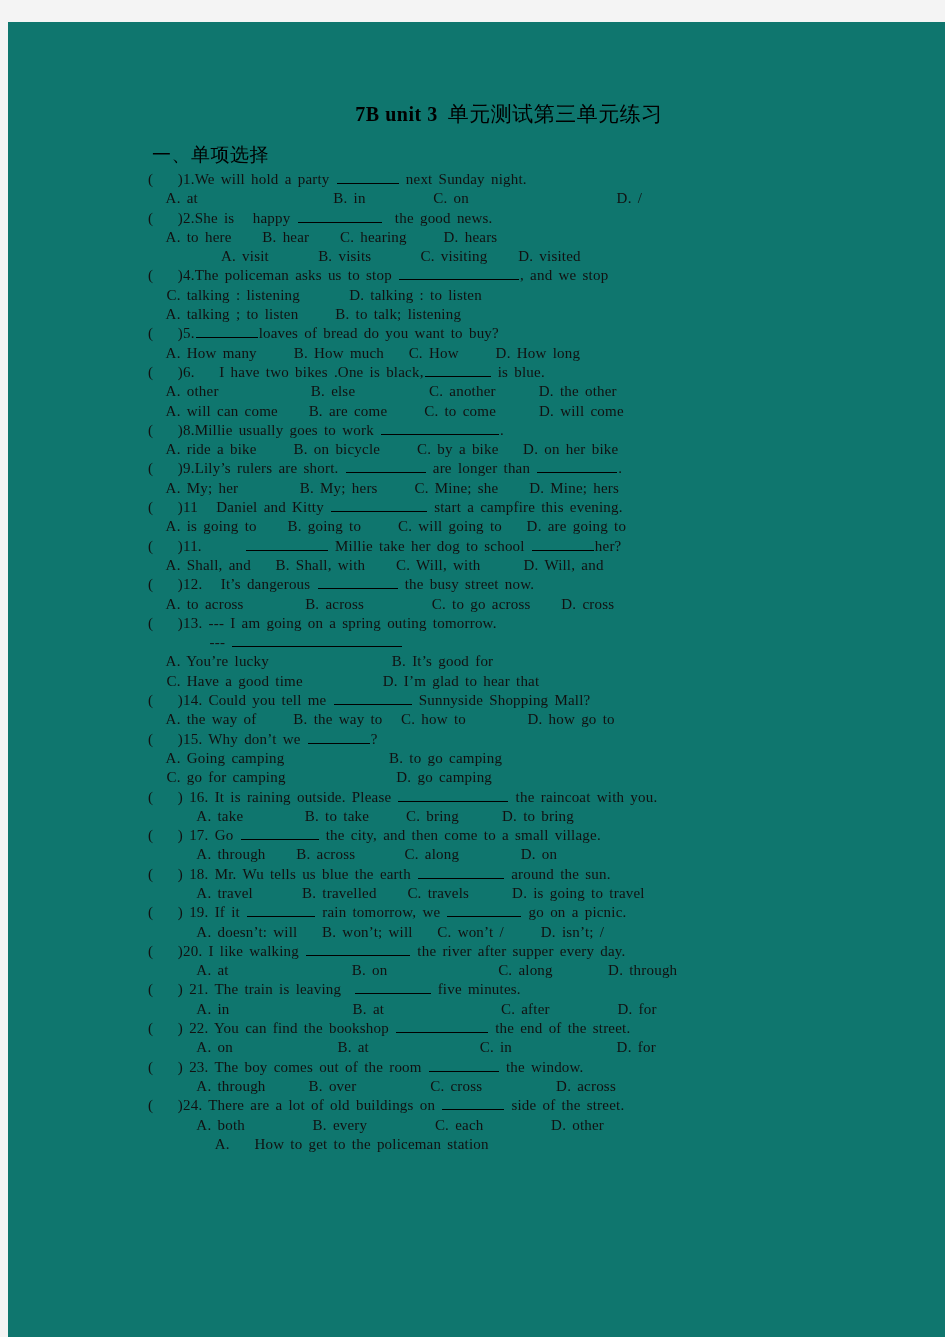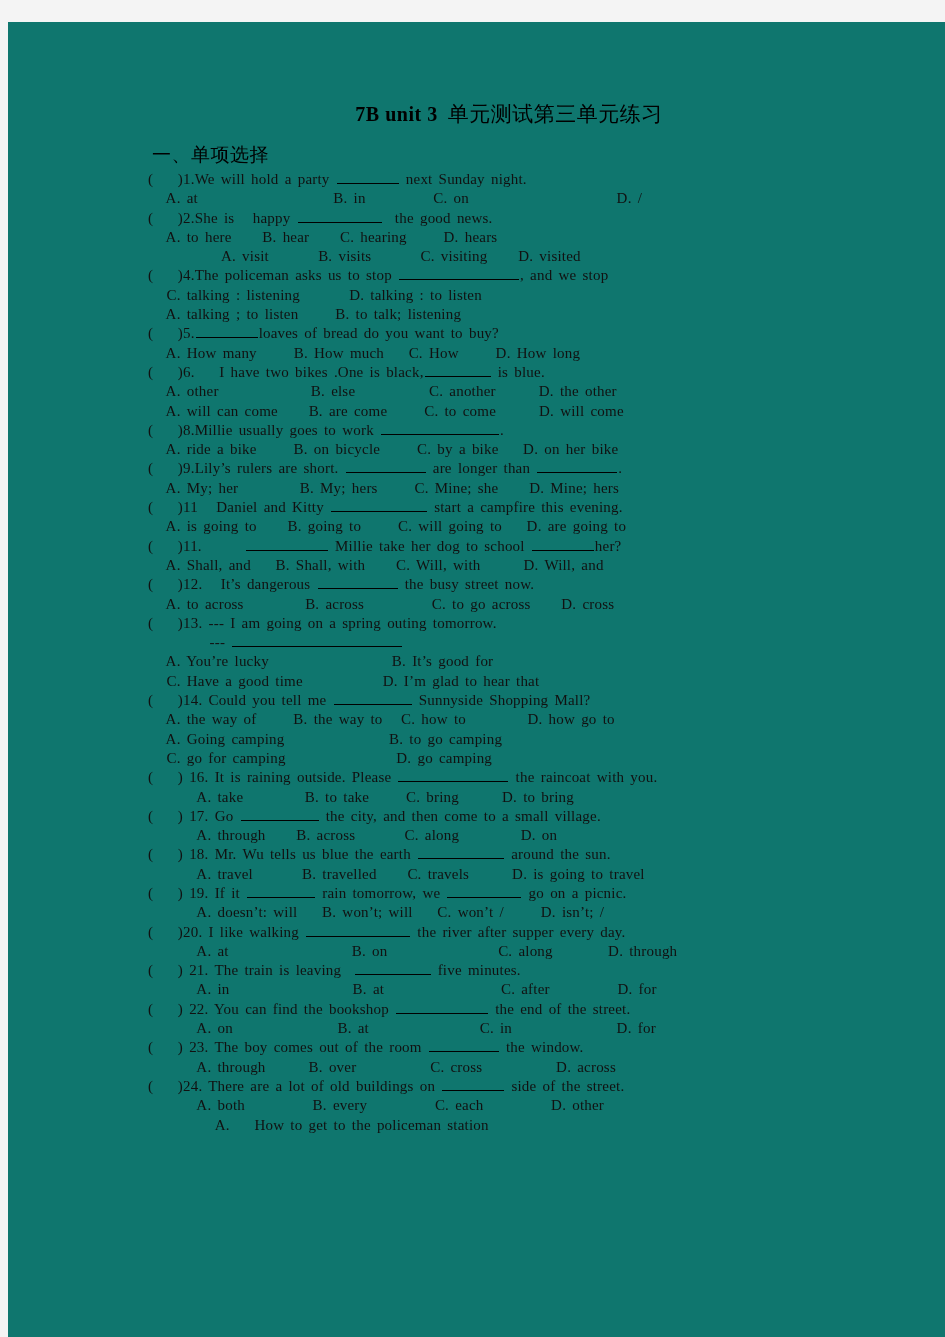--- a/index.html
+++ b/index.html
@@ -140,20 +140,21 @@
           <div class="line qline stretch"><span>(    )13.</span><span> --- I am going on a spring outing tomorrow.</span></div>
           <div class="line qline stretch"><span>          --- </span><span class="blank" style="width: 170px;"></span></div>
           <div class="line oline stretch">   A. You’re lucky                    B. It’s good for</div>
           <div class="line oline stretch">   C. Have a good time             D. I’m glad to hear that</div>
         </div>
         <div class="q">
           <div class="line qline stretch"><span>(    )14.</span><span> Could you tell me </span><span class="blank" style="width: 78px;"></span><span> Sunnyside Shopping Mall?</span></div>
           <div class="line oline stretch">   A. the way of      B. the way to   C. how to          D. how go to</div>
         </div>
         <div class="q">
+          <div class="line qline stretch"><span>(    )15.</span><span> Why don’t we </span><span class="blank" style="width: 62px;"></span><span>?</span></div>
           <div class="line oline stretch">   A. Going camping                 B. to go camping</div>
           <div class="line oline stretch">   C. go for camping                  D. go camping</div>
         </div>
         <div class="q">
           <div class="line qline stretch"><span>(    ) 16.</span><span> It is raining outside. Please </span><span class="blank" style="width: 110px;"></span><span> the raincoat with you.</span></div>
           <div class="line oline stretch">        A. take          B. to take      C. bring       D. to bring</div>
         </div>
         <div class="q">
           <div class="line qline stretch"><span>(    ) 17.</span><span> Go </span><span class="blank" style="width: 78px;"></span><span> the city, and then come to a small village.</span></div>
           <div class="line oline stretch">        A. through     B. across        C. along          D. on</div>

